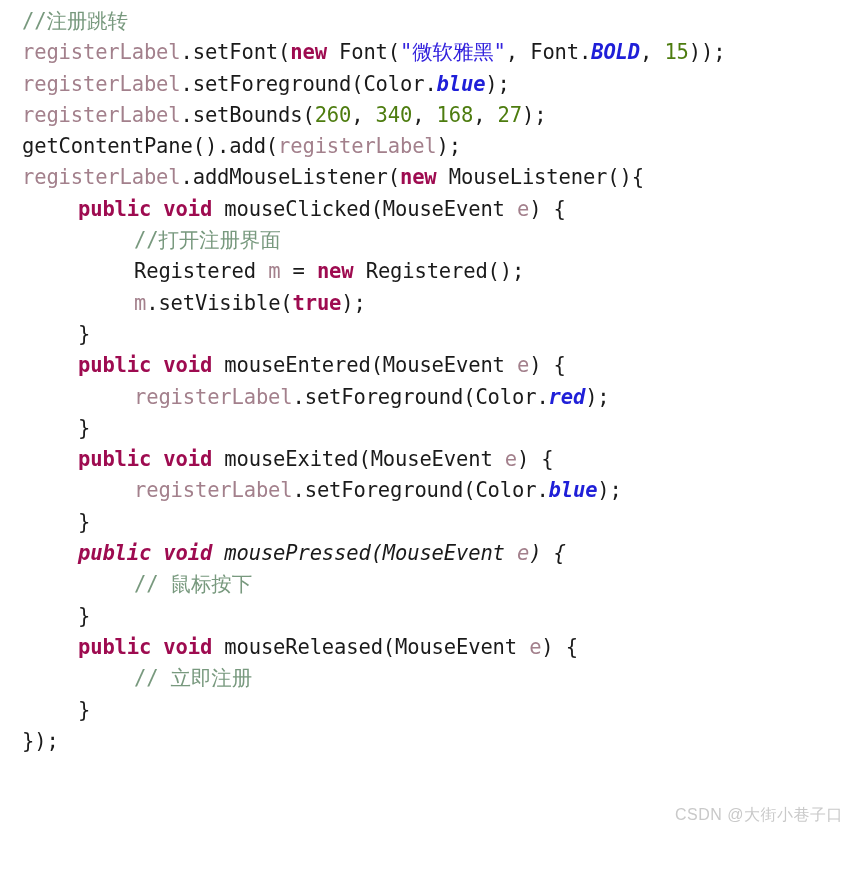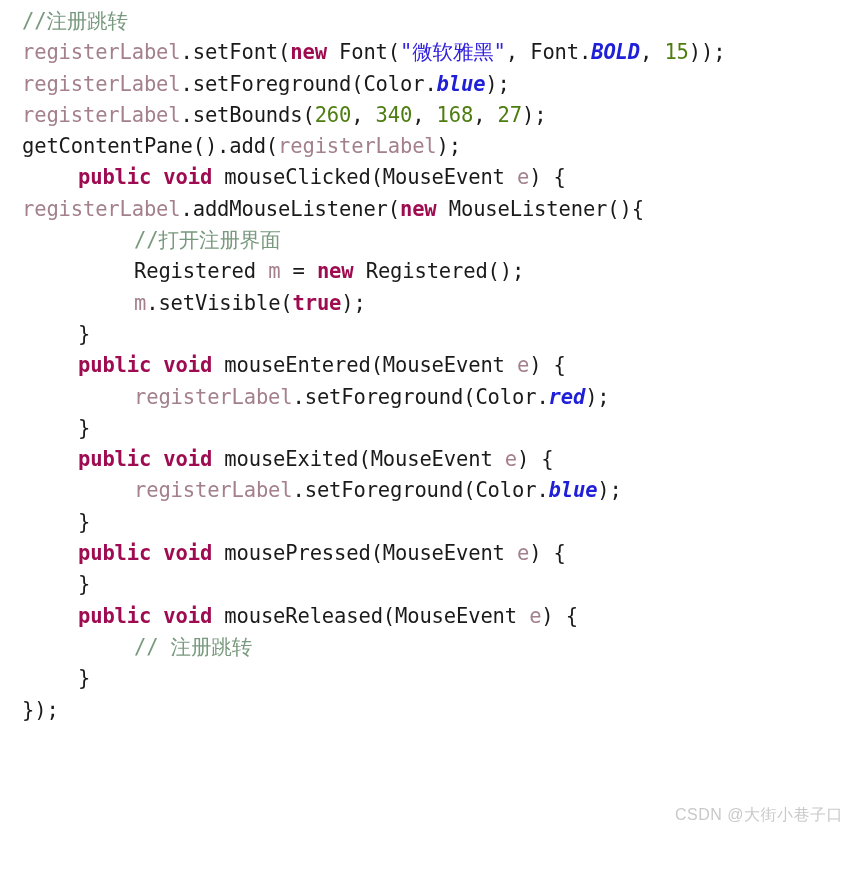--- a/index.html
+++ b/index.html
@@ -56,33 +56,34 @@
 </head>
 <body>
 
 <div id="code-root">
   <div id="code-lines">
       <div class="code-line" style="padding-left: 0px;"><span class="t-comment">//注册跳转</span></div>
       <div class="code-line" style="padding-left: 0px;"><span class="t-var">registerLabel</span><span class="t-plain">.</span><span class="t-method">setFont</span><span class="t-punct">(</span><span class="t-keyword">new</span><span class="t-plain"> </span><span class="t-type">Font</span><span class="t-punct">(</span><span class="t-string">"微软雅黑"</span><span class="t-punct">, </span><span class="t-type">Font</span><span class="t-plain">.</span><span class="t-static">BOLD</span><span class="t-punct">, </span><span class="t-num">15</span><span class="t-punct">));</span></div>
       <div class="code-line" style="padding-left: 0px;"><span class="t-var">registerLabel</span><span class="t-plain">.</span><span class="t-method">setForeground</span><span class="t-punct">(</span><span class="t-type">Color</span><span class="t-plain">.</span><span class="t-static">blue</span><span class="t-punct">);</span></div>
       <div class="code-line" style="padding-left: 0px;"><span class="t-var">registerLabel</span><span class="t-plain">.</span><span class="t-method">setBounds</span><span class="t-punct">(</span><span class="t-num">260</span><span class="t-punct">, </span><span class="t-num">340</span><span class="t-punct">, </span><span class="t-num">168</span><span class="t-punct">, </span><span class="t-num">27</span><span class="t-punct">);</span></div>
       <div class="code-line" style="padding-left: 0px;"><span class="t-method">getContentPane</span><span class="t-punct">().</span><span class="t-method">add</span><span class="t-punct">(</span><span class="t-var">registerLabel</span><span class="t-punct">);</span></div>
+      <div class="code-line" style="padding-left: 0px;"><span class="t-var">registerLabel</span><span class="t-plain">.</span><span class="t-method">addMouseListener</span><span class="t-punct">(</span><span class="t-keyword">new</span><span class="t-plain"> </span><span class="t-type">MouseListener</span><span class="t-punct">(){</span></div>
       <div class="code-line" style="padding-left: 56px;"><span class="t-keyword">public void</span><span class="t-plain"> </span><span class="t-method">mouseClicked</span><span class="t-punct">(</span><span class="t-type">MouseEvent</span><span class="t-plain"> </span><span class="t-var">e</span><span class="t-punct">) {</span></div>
-      <div class="code-line" style="padding-left: 0px;"><span class="t-var">registerLabel</span><span class="t-plain">.</span><span class="t-method">addMouseListener</span><span class="t-punct">(</span><span class="t-keyword">new</span><span class="t-plain"> </span><span class="t-type">MouseListener</span><span class="t-punct">(){</span></div>
       <div class="code-line" style="padding-left: 112px;"><span class="t-comment">//打开注册界面</span></div>
       <div class="code-line" style="padding-left: 112px;"><span class="t-type">Registered</span><span class="t-plain"> </span><span class="t-var">m</span><span class="t-plain"> = </span><span class="t-keyword">new</span><span class="t-plain"> </span><span class="t-type">Registered</span><span class="t-punct">();</span></div>
       <div class="code-line" style="padding-left: 112px;"><span class="t-var">m</span><span class="t-plain">.</span><span class="t-method">setVisible</span><span class="t-punct">(</span><span class="t-keyword">true</span><span class="t-punct">);</span></div>
       <div class="code-line" style="padding-left: 56px;"><span class="t-punct">}</span></div>
       <div class="code-line" style="padding-left: 56px;"><span class="t-keyword">public void</span><span class="t-plain"> </span><span class="t-method">mouseEntered</span><span class="t-punct">(</span><span class="t-type">MouseEvent</span><span class="t-plain"> </span><span class="t-var">e</span><span class="t-punct">) {</span></div>
       <div class="code-line" style="padding-left: 112px;"><span class="t-var">registerLabel</span><span class="t-plain">.</span><span class="t-method">setForeground</span><span class="t-punct">(</span><span class="t-type">Color</span><span class="t-plain">.</span><span class="t-static">red</span><span class="t-punct">);</span></div>
       <div class="code-line" style="padding-left: 56px;"><span class="t-punct">}</span></div>
       <div class="code-line" style="padding-left: 56px;"><span class="t-keyword">public void</span><span class="t-plain"> </span><span class="t-method">mouseExited</span><span class="t-punct">(</span><span class="t-type">MouseEvent</span><span class="t-plain"> </span><span class="t-var">e</span><span class="t-punct">) {</span></div>
       <div class="code-line" style="padding-left: 112px;"><span class="t-var">registerLabel</span><span class="t-plain">.</span><span class="t-method">setForeground</span><span class="t-punct">(</span><span class="t-type">Color</span><span class="t-plain">.</span><span class="t-static">blue</span><span class="t-punct">);</span></div>
       <div class="code-line" style="padding-left: 56px;"><span class="t-punct">}</span></div>
-      <div class="code-line" style="padding-left: 56px;"><span class="t-keyword">public void</span><span class="t-plain"> </span><span class="t-method">mousePressed</span><span class="t-punct">(</span><span class="t-type">MouseEvent</span><span class="t-plain"> </span><span class="t-var">e</span><span class="t-punct">) {</span></div>
+      <div class="code-line" style="padding-left: 56px; font-style: italic;"><span class="t-keyword">public void</span><span class="t-plain"> </span><span class="t-method">mousePressed</span><span class="t-punct">(</span><span class="t-type">MouseEvent</span><span class="t-plain"> </span><span class="t-var">e</span><span class="t-punct">) {</span></div>
+      <div class="code-line" style="padding-left: 112px;"><span class="t-comment">// 鼠标按下</span></div>
       <div class="code-line" style="padding-left: 56px;"><span class="t-punct">}</span></div>
       <div class="code-line" style="padding-left: 56px;"><span class="t-keyword">public void</span><span class="t-plain"> </span><span class="t-method">mouseReleased</span><span class="t-punct">(</span><span class="t-type">MouseEvent</span><span class="t-plain"> </span><span class="t-var">e</span><span class="t-punct">) {</span></div>
-      <div class="code-line" style="padding-left: 112px;"><span class="t-comment">// 注册跳转</span></div>
+      <div class="code-line" style="padding-left: 112px;"><span class="t-comment">// 立即注册</span></div>
       <div class="code-line" style="padding-left: 56px;"><span class="t-punct">}</span></div>
       <div class="code-line" style="padding-left: 0px;"><span class="t-punct">});</span></div>
     </div>
   <div id="watermark">CSDN @大街小巷子口</div>
 </div>
 
 </body></html>

